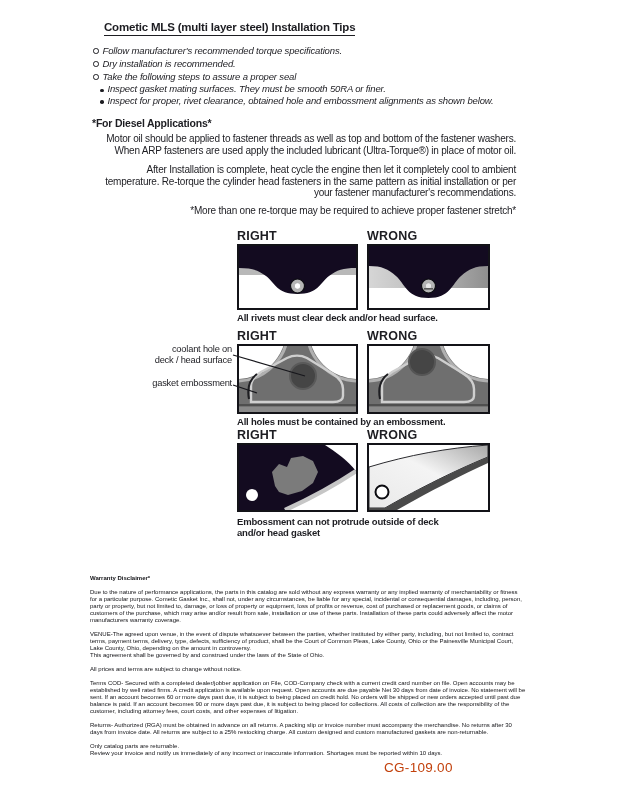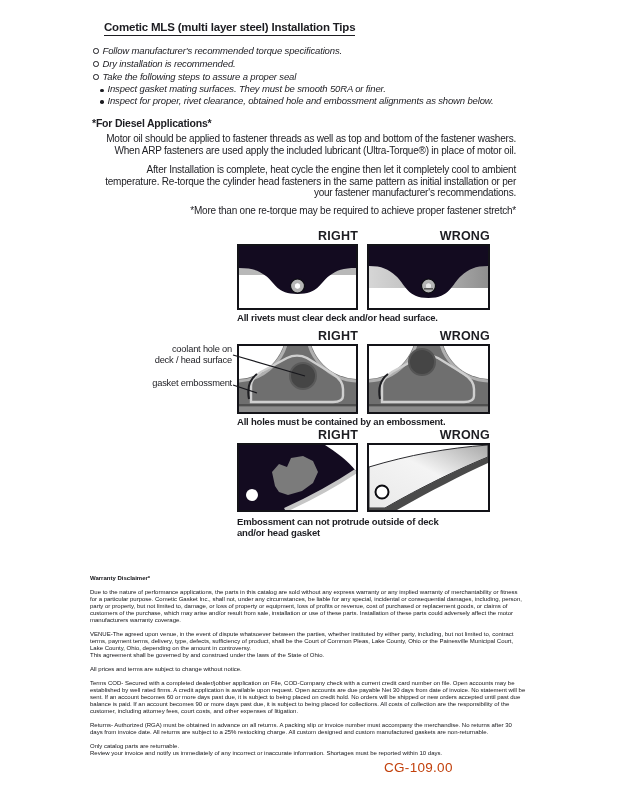--- a/index.html
+++ b/index.html
@@ -20,21 +20,21 @@
   .b-dot{width:3.5px;height:3.5px;border:1px solid #1d1d22;border-radius:50%;margin:4px 4px 0 0;flex:none;}
   .sb-row{display:flex;align-items:center;margin-left:7px;line-height:11.5px;font-style:italic;}
   .sb-dot{width:3.5px;height:3.5px;background:#1d1d22;border-radius:50%;margin:3.5px 4px 0 0;flex:none;}
   
   .sec-head{left:92px;top:117px;font-size:10.5px;font-weight:bold;letter-spacing:-0.2px;}
   .body-p{font-size:10px;letter-spacing:-0.22px;line-height:11.5px;width:424px;left:92px;text-align:right;}
   .p1{top:133px;}
   .p2{top:164px;}
   .p3{top:205px;}
   
-  .dg-label{font-size:12.5px;font-weight:bold;letter-spacing:0.2px;text-align:right;width:121px;}
+  .dg-label{font-size:12.5px;font-weight:bold;letter-spacing:0.2px;text-align:left;width:121px;}
   .panel{border:2px solid #131318;background:#fff;line-height:0;}
   .panel svg{display:block;}
   .caption{font-size:9.5px;font-weight:bold;letter-spacing:-0.2px;line-height:11px;}
   .side-label{font-size:9.3px;letter-spacing:-0.2px;text-align:right;width:114px;line-height:10.5px;}
   .leader{pointer-events:none;z-index:5;}
   
   .warranty{left:90px;top:575px;width:436px;font-size:6px;line-height:7px;letter-spacing:0;color:#141418;}
   .warranty p{margin:0 0 7px 0;}
   .warranty p.tight{margin:0;}
   .w-head{font-weight:bold;margin:0 0 7px 0;}

